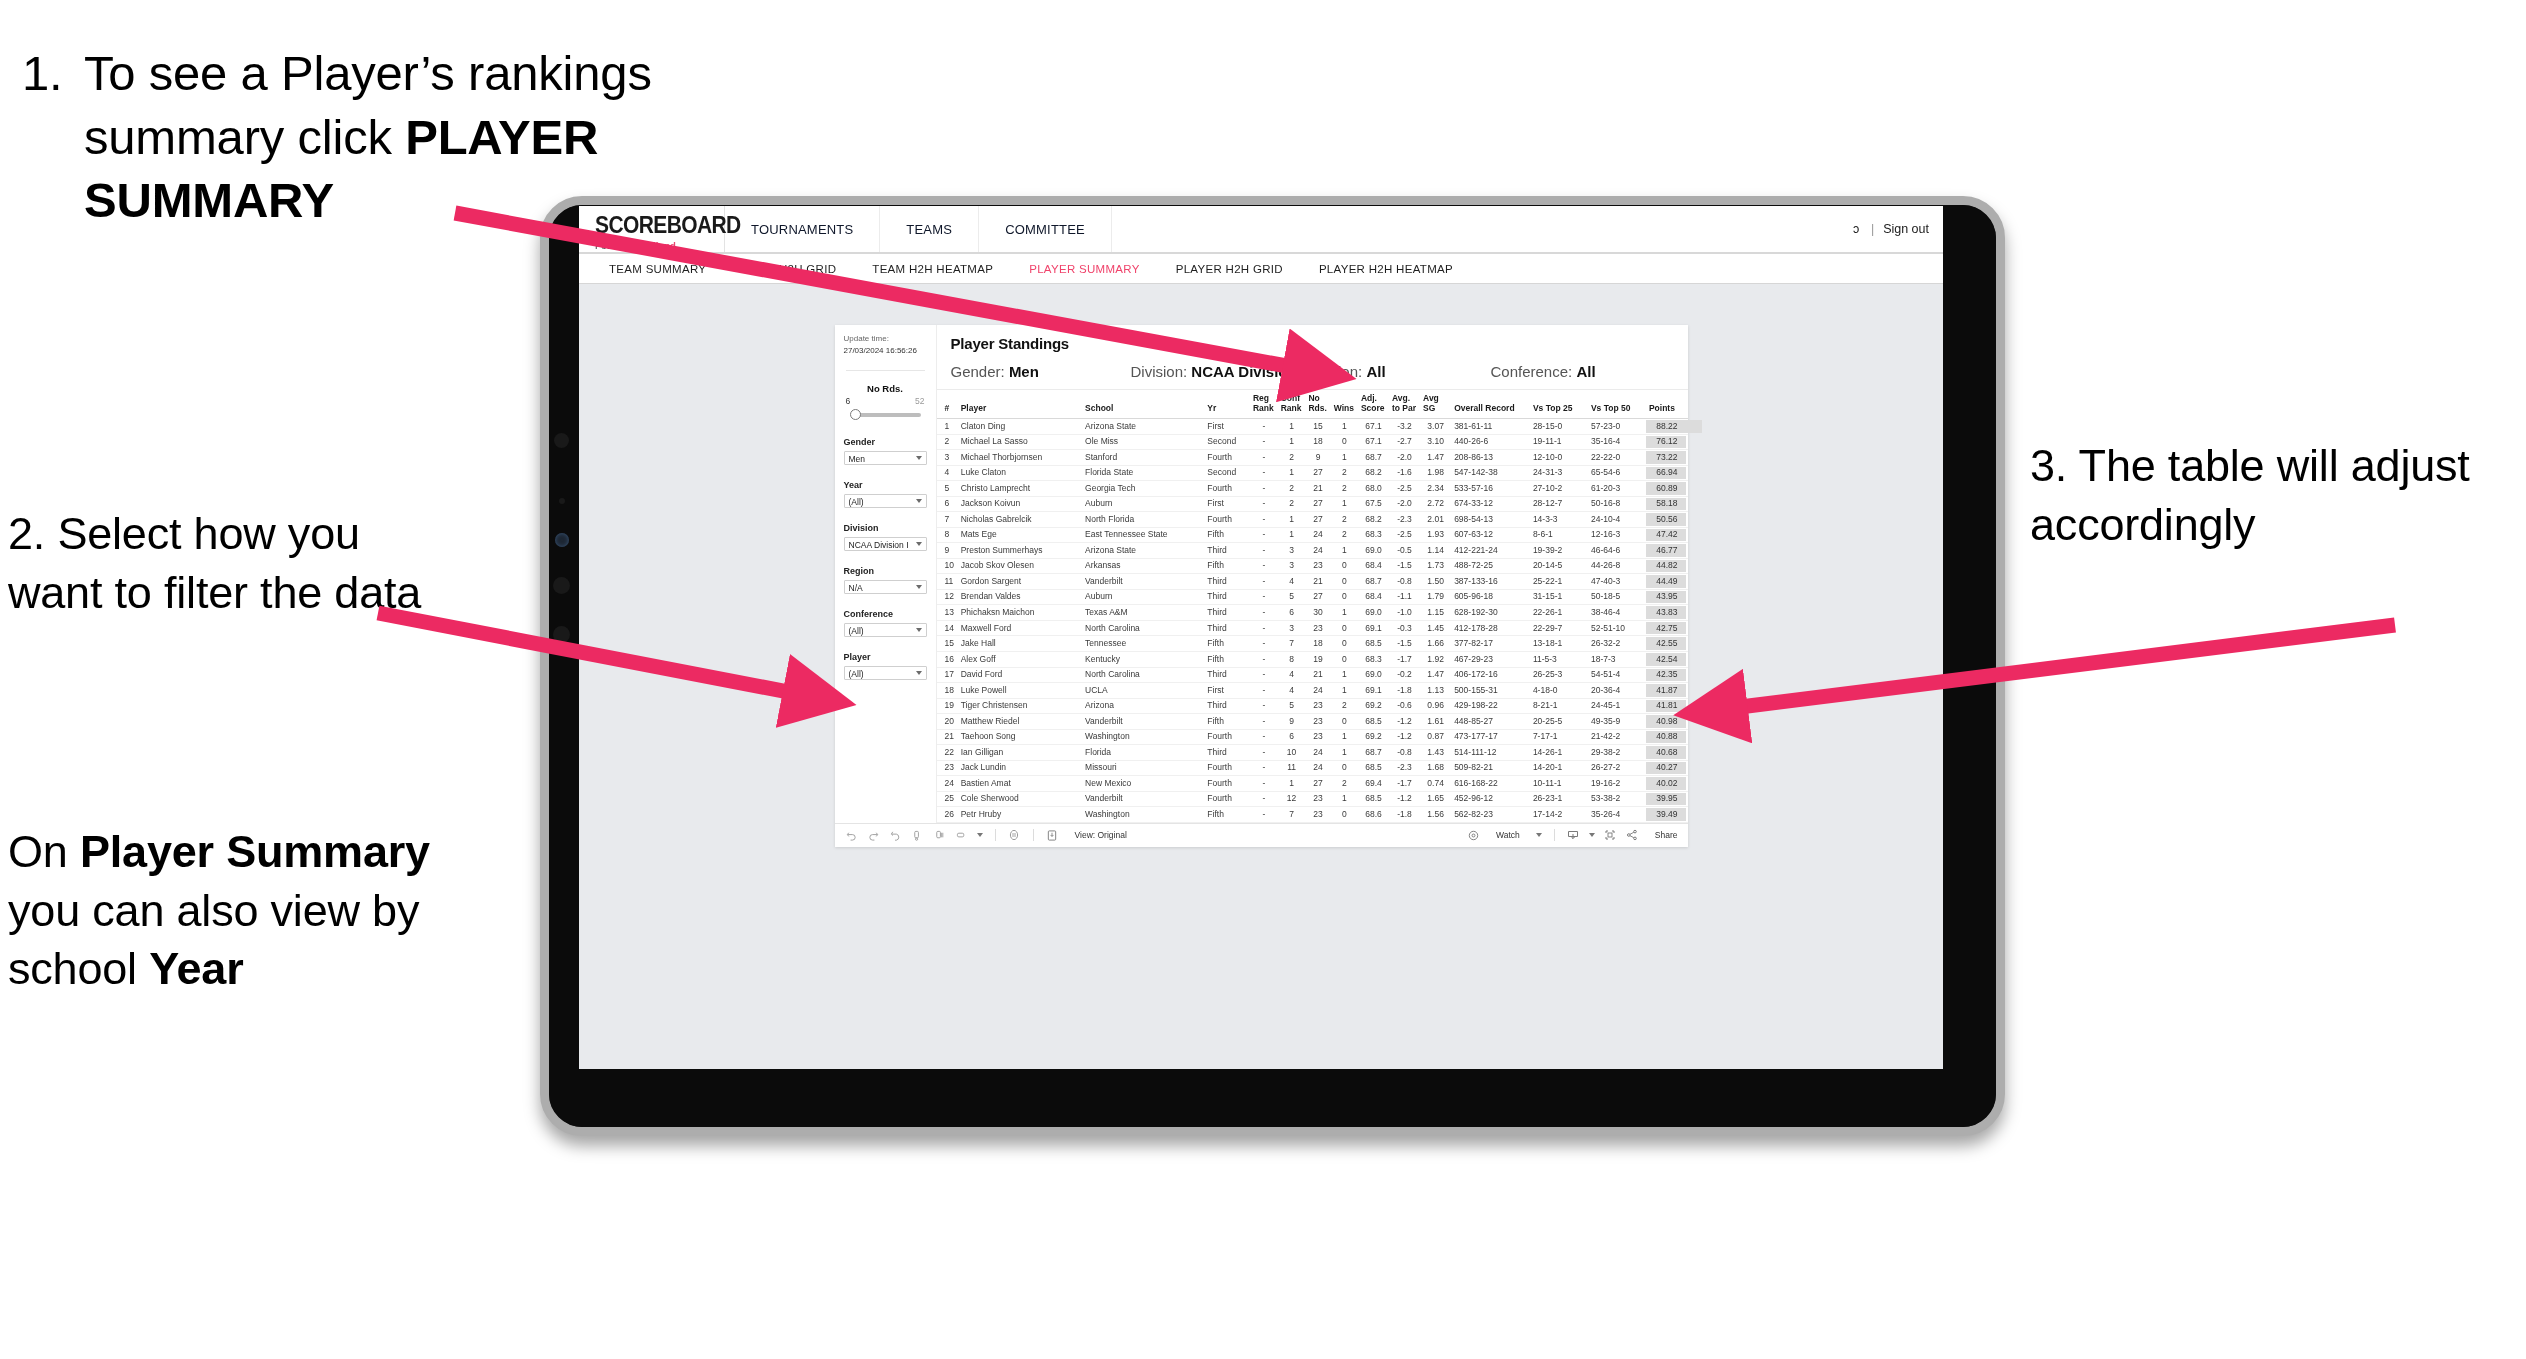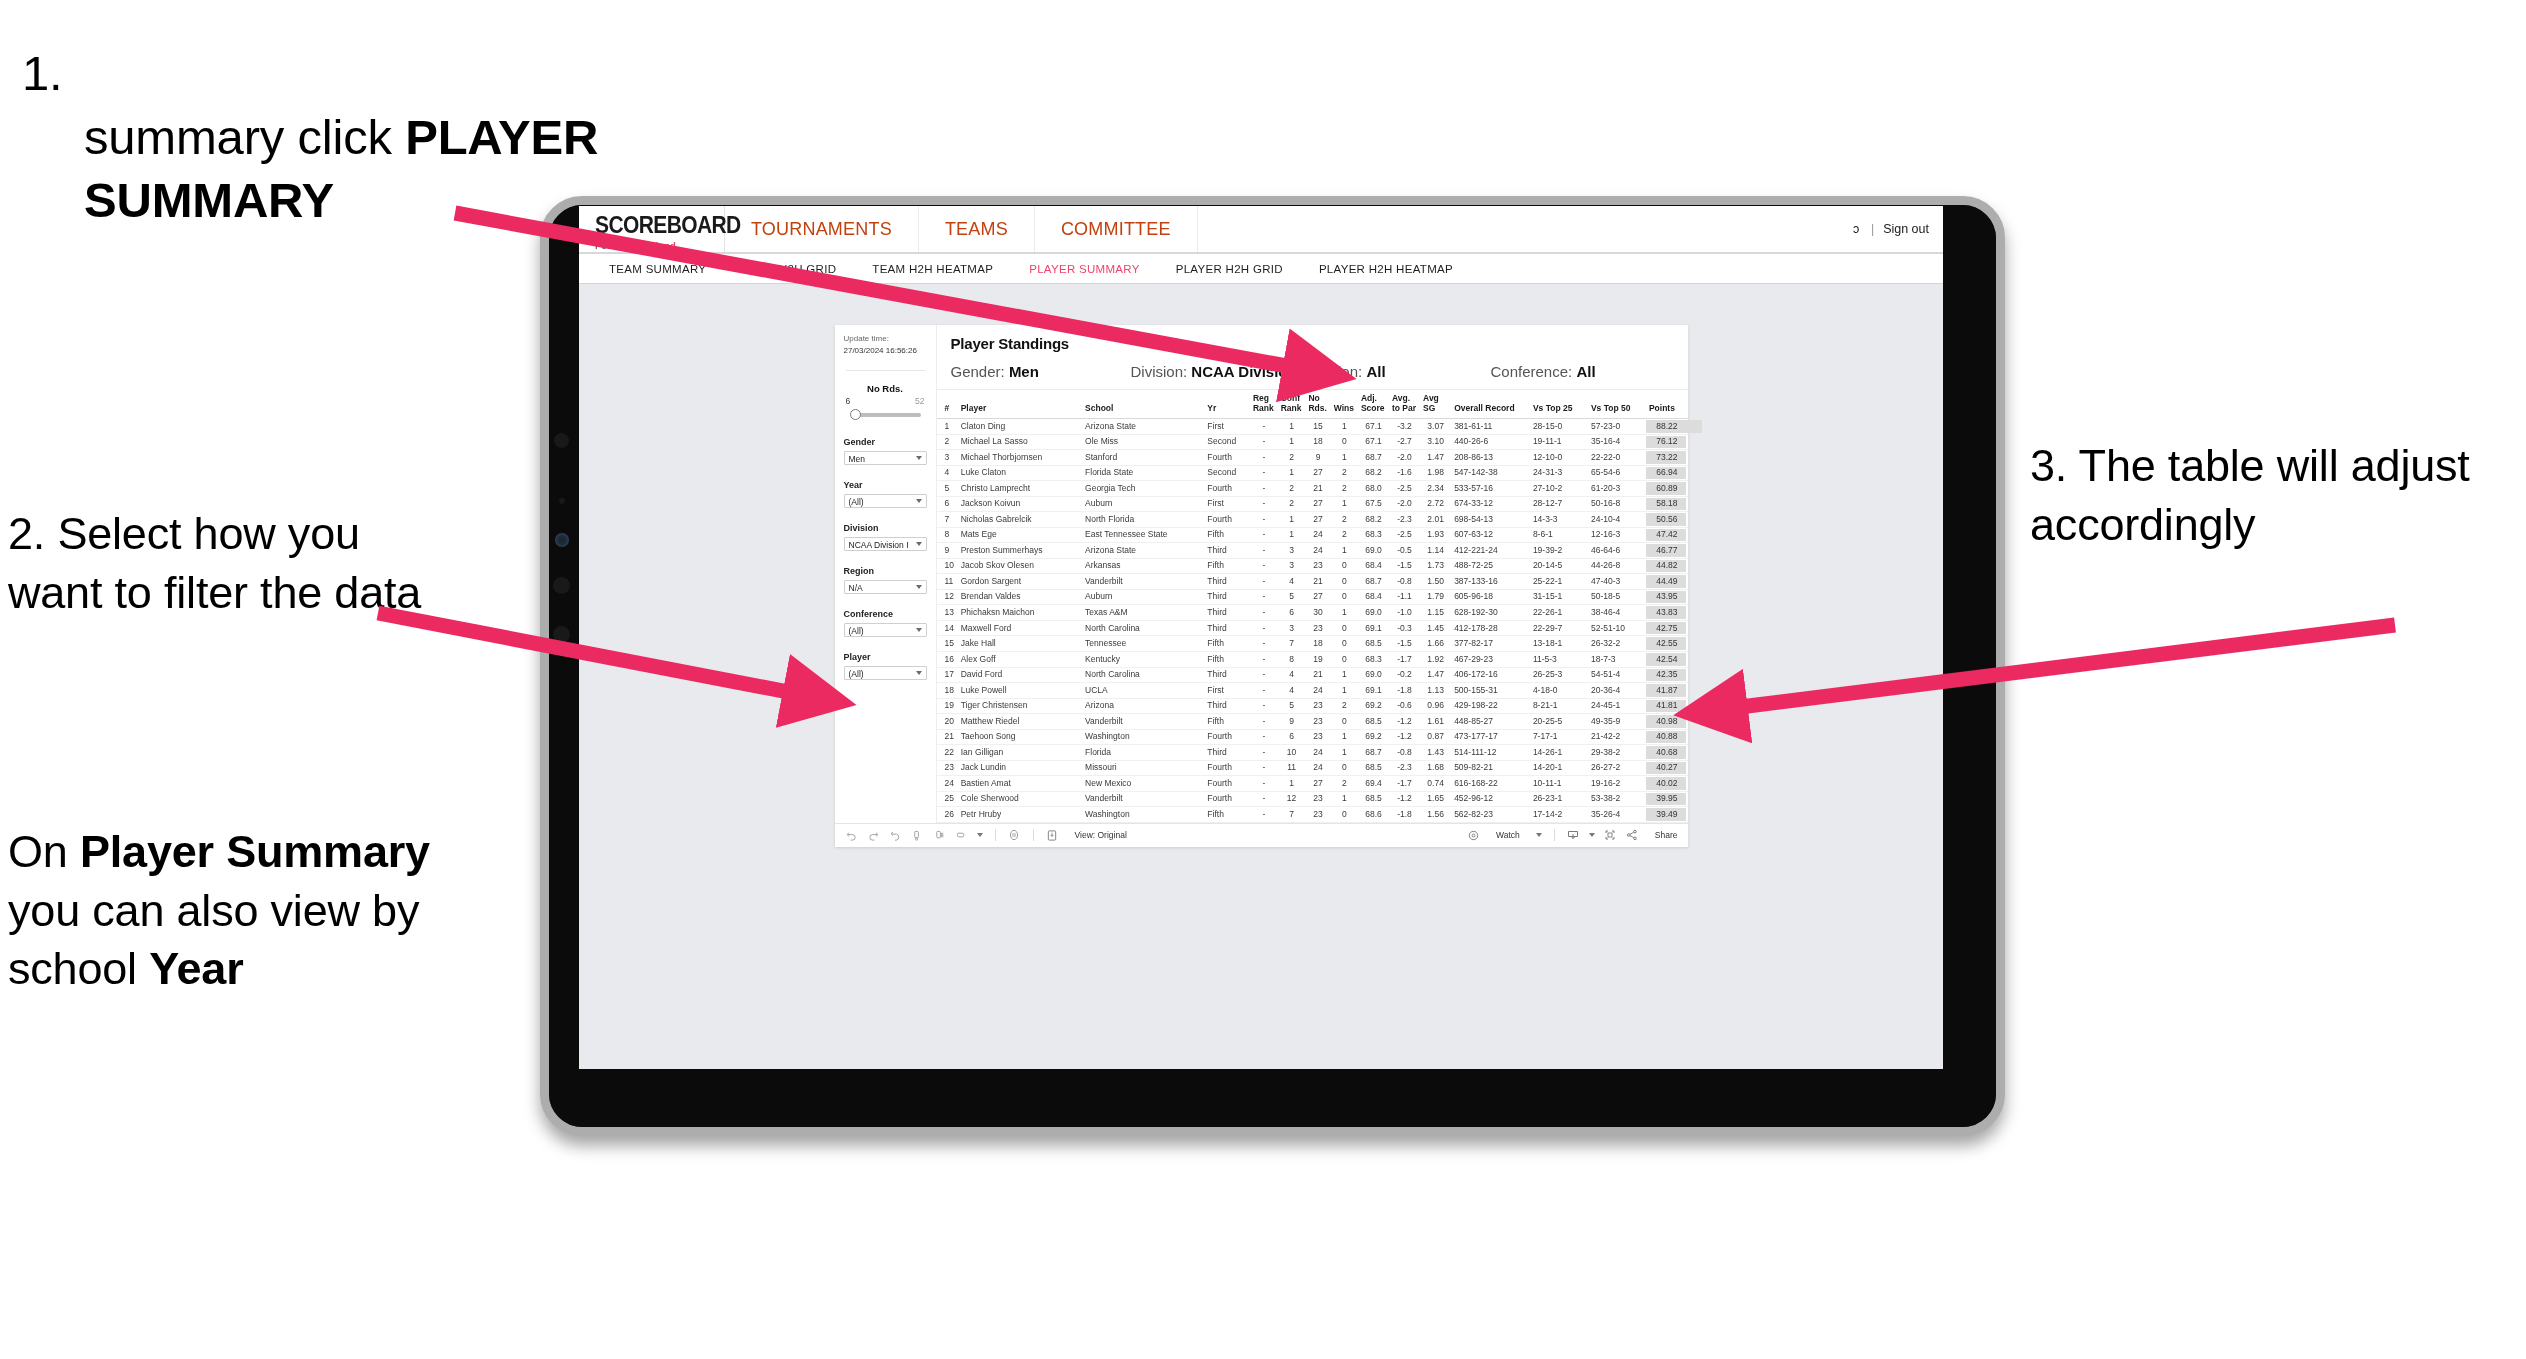--- a/index.html
+++ b/index.html
@@ -79,21 +79,21 @@
     font-weight: 700; font-size: 21px; letter-spacing: -0.6px;
     color: #1a1a1a; line-height: 1; transform: scaleY(1.18); transform-origin: left top;
   }
   #brand-sub { font-size: 9.5px; color: #333; margin-top: 7px; }
   #brand-sub .clippd { color: #e8476f; font-weight: 700; }
 
   .top-nav { display:flex; align-items:center; }
   .top-nav-item {
     padding: 0 26px; height: 100%;
     display:flex; align-items:center;
-    font-size: 18px; color: #c2410c; letter-spacing: 0.2px;
+    font-size: 13px; color: #0f172a; letter-spacing: 0.2px;
     border-right: 1px solid #ececec;
     cursor: pointer; background:#fff;
   }
   #header-right {
     margin-left: auto; display:flex; align-items:center; gap: 9px;
     padding-right: 14px; font-size: 12.5px; color:#1a1a1a;
   }
   #header-right .sep { color:#999; }
   #user-clip { display:inline-block; width:9px; overflow:hidden; color:#1a1a1a; }
 
@@ -197,21 +197,21 @@
   .tb-caret { width:0;height:0;border-left:3px solid transparent;border-right:3px solid transparent;border-top:4px solid #777; }
 </style>
 </head>
 <body>
 
 <div id="root">
 
   <div class="anno" id="anno-1">
     <span class="num">1.</span>
     <span class="body">
-      <br>
+      <span>To see a Player’s rankings</span><br>
       <span>summary click </span><b>PLAYER</b><br>
       <b>SUMMARY</b>
     </span>
   </div>
 
   <div class="anno" id="anno-2">2. Select how you want to filter the data</div>
 
   <div class="anno" id="anno-3"><span>On </span><b>Player Summary</b><span> you can also view by school </span><b>Year</b></div>
 
   <div class="anno" id="anno-4">3. The table will adjust accordingly</div>

